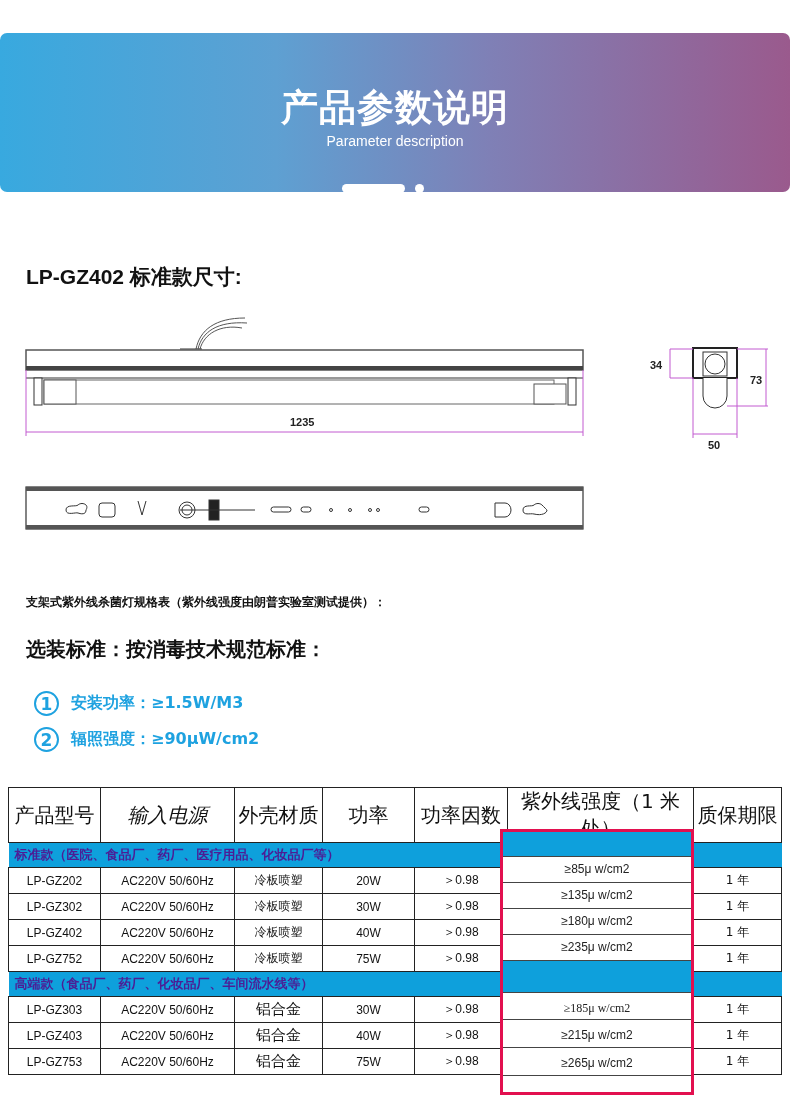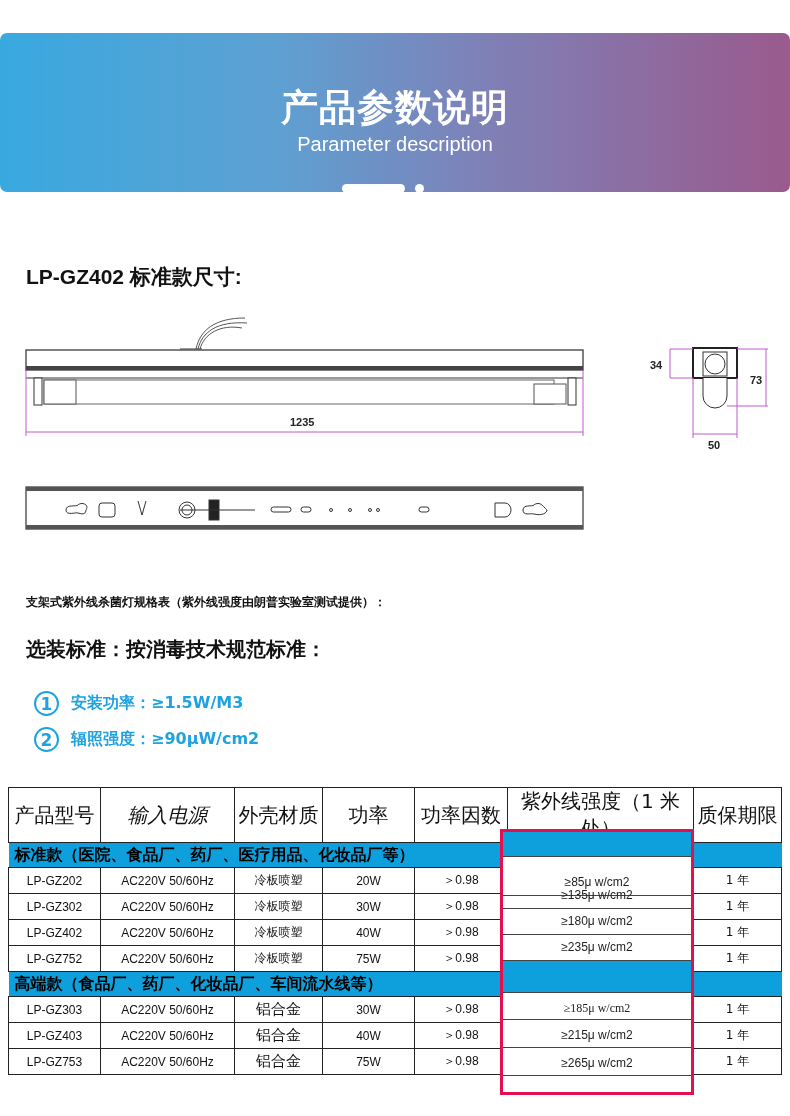--- a/index.html
+++ b/index.html
@@ -3,41 +3,41 @@
 <meta charset="utf-8">
 <style>
   * { box-sizing: border-box; margin: 0; padding: 0; }
   body { width: 790px; height: 1116px; background: #ffffff; position: relative; overflow: hidden;
          font-family: "DejaVu Sans", "Liberation Sans", sans-serif; color: #111; }
   .banner { position: absolute; left: 0; top: 33px; width: 790px; height: 159px;
             background: linear-gradient(90deg, #38a9df 0%, #5ea0d2 35%, #7f80b6 62%, #9a5a8d 100%); border-radius: 7px; }
   .banner-title { position: absolute; left: 0; width: 790px; top: 50px; text-align: center;
                   color: #fff; font-size: 37px; font-weight: bold; letter-spacing: 1px; }
   .banner-sub { position: absolute; left: 0; width: 790px; top: 100px; text-align: center;
-                color: #fff; font-size: 20px; font-family: "Liberation Sans", sans-serif; }
+                color: #fff; font-size: 14px; font-family: "Liberation Sans", sans-serif; }
   .banner-pill { position: absolute; left: 342px; top: 151px; width: 63px; height: 9px; border-radius: 5px; background: #fff; }
   .banner-dot { position: absolute; left: 415px; top: 151px; width: 9px; height: 9px; border-radius: 50%; background: #fff; }
 
   .section-title { position: absolute; left: 26px; font-weight: bold; color: #111; }
   .t1 { top: 263px; font-size: 21px; font-family: "Liberation Sans", "DejaVu Sans", sans-serif; }
   .t2 { top: 594px; font-size: 12px; }
   .t3 { top: 636px; font-size: 20px; }
 
   .drawing { position: absolute; left: 0; top: 300px; }
   .note { position: absolute; left: 34px; display: flex; align-items: center; color: #1ea2e0; font-weight: bold; font-size: 16px; }
   .note .num { width: 25px; height: 25px; border: 2px solid #1ea2e0; border-radius: 50%; display: flex;
                align-items: center; justify-content: center; font-size: 17px; margin-right: 12px; }
 
   table.spec { position: absolute; left: 8px; top: 787px; border-collapse: collapse;
                font-family: "Liberation Sans", "DejaVu Sans", sans-serif; }
   table.spec td, table.spec th { border: 1px solid #222; text-align: center; font-size: 12px; color: #111; padding: 0; }
   table.spec th { font-size: 20px; font-weight: normal; height: 44px; font-family: "DejaVu Sans", sans-serif; }
   table.spec td { height: 26px; }
-  table.spec tr.band td { background: #0ea0dc; color: #000000; font-weight: bold; text-align: left;
-                          padding-left: 6px; font-size: 16px; height: 25px; border-left: none; border-right: none; font-family: "DejaVu Sans", sans-serif; }
+  table.spec tr.band td { background: #0ea0dc; color: #4c1d95; font-weight: bold; text-align: left;
+                          padding-left: 6px; font-size: 13px; height: 25px; border-left: none; border-right: none; font-family: "DejaVu Sans", sans-serif; }
   .col1 { width: 92px; } .col2 { width: 134px; font-style: italic; } .col3 { width: 88px; } .col4 { width: 92px; }
   .col5 { width: 93px; } .col6 { width: 186px; } .col7 { width: 88px; }
   .cn { font-family: "DejaVu Sans", sans-serif; }
 
   .uvbox { position: absolute; left: 500px; top: 829px; width: 194px; height: 266px;
            border: 3px solid #e2104f; background: #fff; }
   .uvbox .band { position: absolute; left: 0; width: 188px; background: #0ea0dc; border-bottom: 1px solid #444; }
   .uvbox .cell { position: absolute; left: 0; width: 188px; border-bottom: 1px solid #444;
                  font-size: 12px; text-align: center; font-family: "Liberation Sans", sans-serif; color: #222; }
 </style>
@@ -215,21 +215,21 @@
     <td>75W</td>
     <td>＞0.98</td>
     <td></td>
     <td class="cn">1 年</td>
   </tr>
 </tbody>
   </table>
 
 <div class="uvbox">
   <div class="band" style="top:0;height:25px;"></div>
-  <div class="cell" style="top:25px;height:26px;line-height:25px;margin-top:13px;">≥85μ w/cm2</div>
+  <div class="cell" style="top:25px;height:26px;line-height:25px;">≥85μ w/cm2</div>
   <div class="cell" style="top:51px;height:26px;line-height:25px;">≥135μ w/cm2</div>
   <div class="cell" style="top:77px;height:26px;line-height:25px;">≥180μ w/cm2</div>
   <div class="cell" style="top:103px;height:26px;line-height:25px;">≥235μ w/cm2</div>
   <div class="band" style="top:129px;height:32px;"></div>
   <div class="cell" style="top:161px;height:27px;line-height:30px;font-family:Liberation Serif, serif;">≥185μ w/cm2</div>
   <div class="cell" style="top:188px;height:28px;line-height:30px;">≥215μ w/cm2</div>
   <div class="cell" style="top:216px;height:28px;line-height:30px;">≥265μ w/cm2</div>
 </div>
 
 </body></html>

